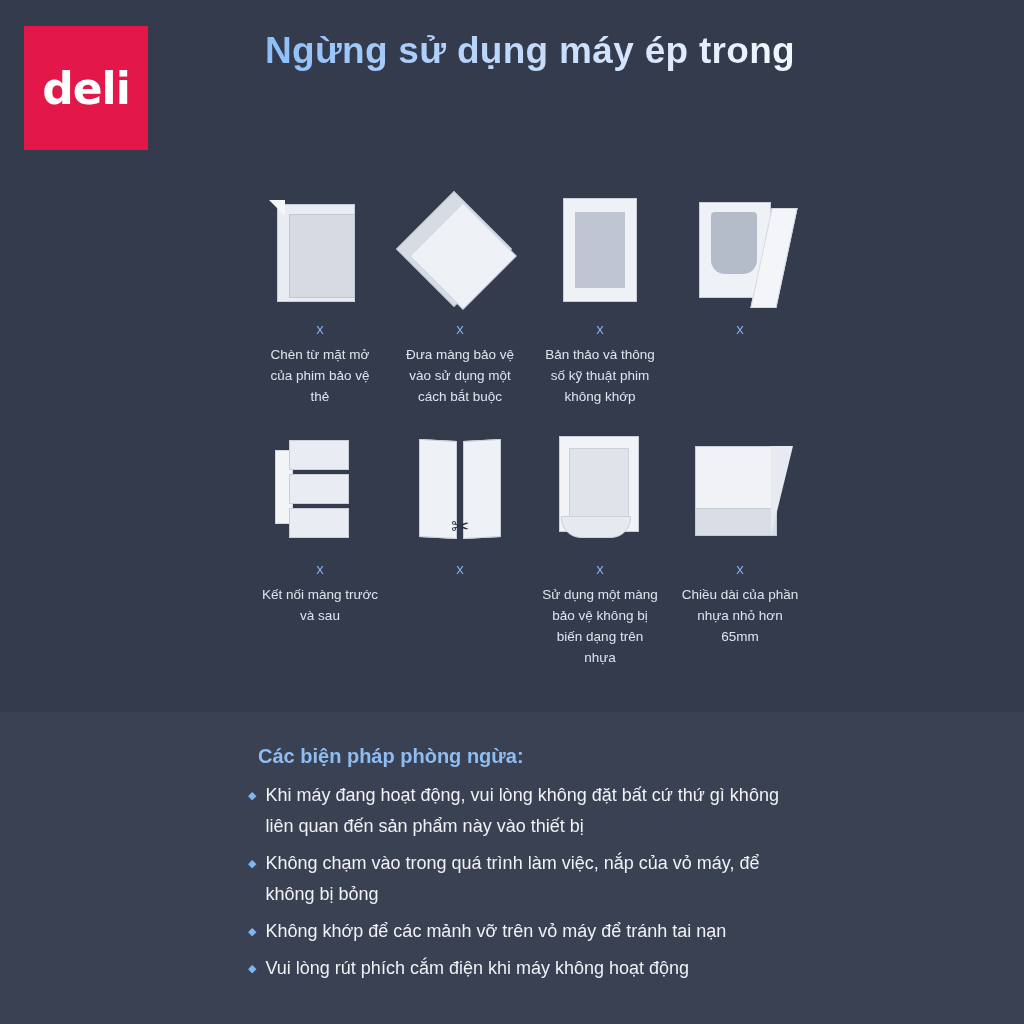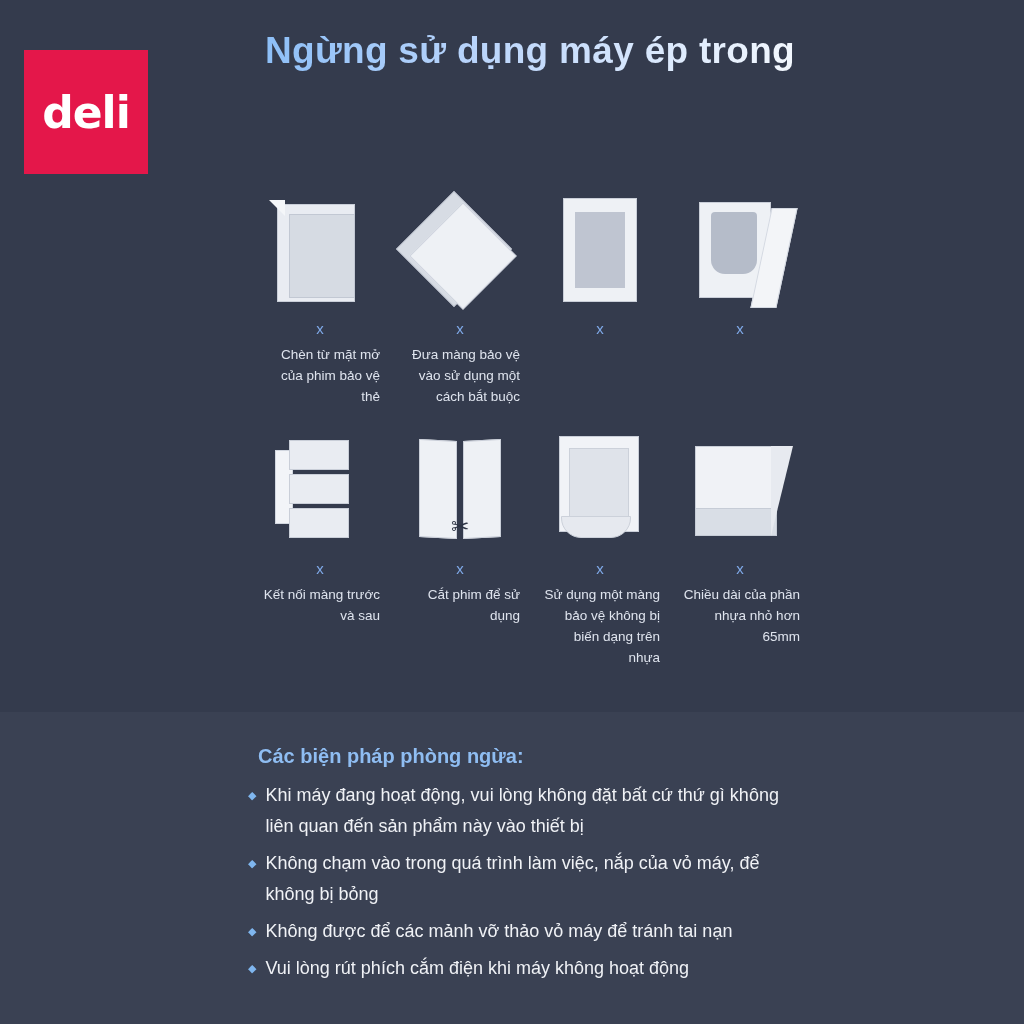--- a/index.html
+++ b/index.html
@@ -14,21 +14,21 @@
     width: 1024px; height: 1024px;
     background: #343b4d;
   }
 
   
   .logo-box {
     position: absolute;
     left: 24px; top: 26px;
     width: 124px; height: 124px;
     background: #e4174a;
-    display: flex; align-items: center; justify-content: center; margin-top: 24px;
+    display: flex; align-items: center; justify-content: center;
   }
   .logo-text {
     color: #ffffff;
     font-size: 44px;
     font-weight: bold;
     letter-spacing: -1px;
     font-family: "DejaVu Sans", sans-serif;
   }
 
   
@@ -73,21 +73,21 @@
     font-size: 15px;
     line-height: 1;
     margin-top: 6px;
     margin-bottom: 9px;
     font-family: "Liberation Sans", sans-serif;
   }
   .caption {
     color: #dfe4ee;
     font-size: 13.5px;
     line-height: 1.55;
-    text-align: right;
+    text-align: center;
     max-width: 120px;
   }
 
   
   .sheet {
     position: absolute;
     background: #eceff4;
     border: 1px solid #c7ccd6;
   }
   .inner {
@@ -220,20 +220,21 @@
       <div class="xmark">x</div>
       <div class="caption">Đưa màng bảo vệ vào sử dụng một cách bắt buộc</div>
     </div>
 
     <div class="cell">
       <div class="art">
         <div class="sheet s3-out"></div>
         <div class="inner s3-in"></div>
       </div>
       <div class="xmark">x</div>
+      <div class="caption">Bản thảo và thông số kỹ thuật phim không khớp</div>
     </div>
 
     <div class="cell">
       <div class="art">
         <div class="sheet s4-base"></div>
         <div class="inner s4-roll"></div>
         <div class="sheet s4-flap"></div>
       </div>
       <div class="xmark">x</div>
     </div>
@@ -249,21 +250,20 @@
       <div class="caption">Kết nối màng trước và sau</div>
     </div>
 
     <div class="cell">
       <div class="art">
         <div class="sheet s6-l"></div>
         <div class="sheet s6-r"></div>
         <div class="s6-scissor">✂</div>
       </div>
       <div class="xmark">x</div>
-      <div class="caption">Cắt phim để sử dụng</div>
     </div>
 
     <div class="cell">
       <div class="art">
         <div class="sheet s7-out"></div>
         <div class="sheet s7-in"></div>
         <div class="sheet s7-curl"></div>
       </div>
       <div class="xmark">x</div>
       <div class="caption">Sử dụng một màng bảo vệ không bị biến dạng trên nhựa</div>
@@ -290,21 +290,21 @@
         <span class="txt">Khi máy đang hoạt động, vui lòng không đặt bất cứ thứ gì không liên quan đến sản phẩm này vào thiết bị</span>
       </div>
 
       <div class="bullet">
         <span class="dot">◆</span>
         <span class="txt">Không chạm vào trong quá trình làm việc, nắp của vỏ máy, để không bị bỏng</span>
       </div>
 
       <div class="bullet">
         <span class="dot">◆</span>
-        <span class="txt">Không được để các mảnh vỡ thảo vỏ máy để tránh tai nạn</span>
+        <span class="txt">Không khớp để các mảnh vỡ trên vỏ máy để tránh tai nạn</span>
       </div>
 
       <div class="bullet">
         <span class="dot">◆</span>
         <span class="txt">Vui lòng rút phích cắm điện khi máy không hoạt động</span>
       </div>
 
     </div>
   </div>
 

